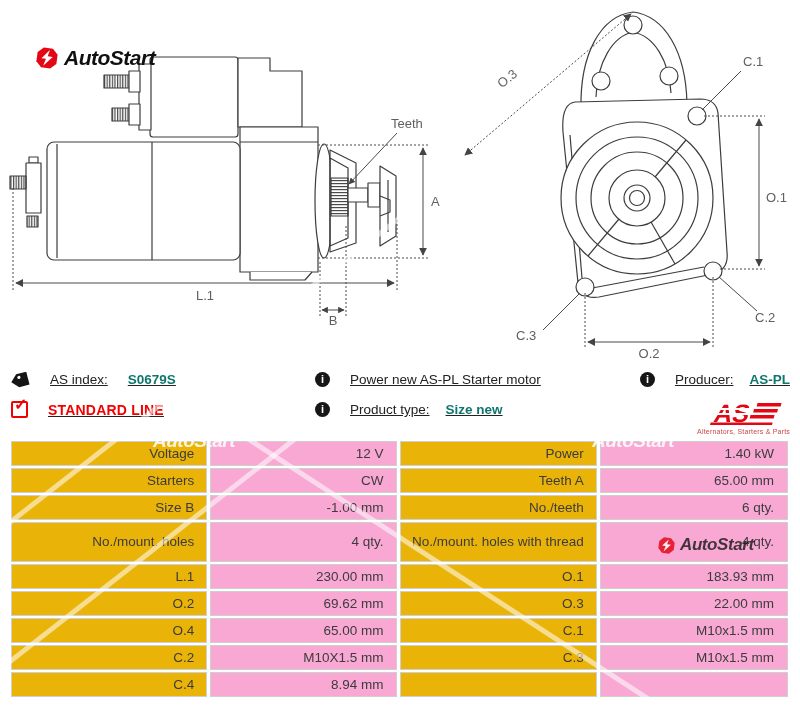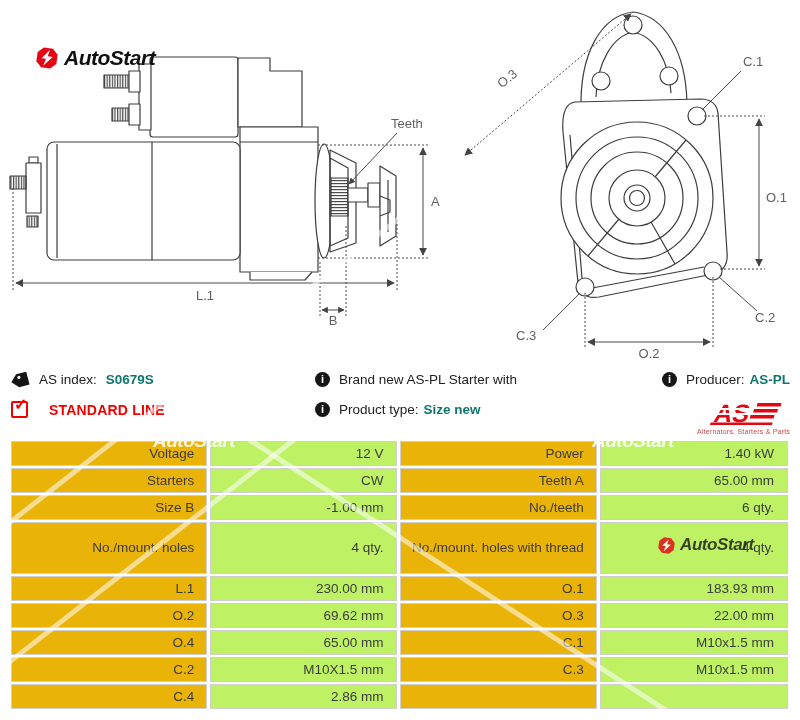--- a/index.html
+++ b/index.html
@@ -9,39 +9,39 @@
   
   .as-logo-main{position:absolute;left:36px;top:46px;display:flex;align-items:center;gap:6px;}
   .as-logo-main .logo-text{font-size:21px;font-weight:bold;font-style:italic;color:#101010;letter-spacing:-0.5px;}
 
   
   svg.drawings{position:absolute;left:0;top:0;}
   svg.drawings text{font-family:"Liberation Sans",sans-serif;font-size:13px;fill:#5f5f5f;}
 
   
   .meta-col{position:absolute;top:371px;display:flex;flex-direction:column;gap:13px;}
-  .meta-line{display:flex;align-items:center;gap:9px;font-size:13.5px;height:17px;}
+  .meta-line{display:flex;align-items:center;gap:20px;font-size:13.5px;height:17px;text-decoration:underline;}
   .mc1{left:11px;} .mc2{left:315px;} .mc3{right:10px;align-items:flex-end;}
   .bold{font-weight:bold;color:#0f766e;}
-  .std-line{color:#f20000;font-weight:bold;font-size:14px;letter-spacing:0.2px;margin-left:12px;}
+  .std-line{color:#f20000;font-weight:bold;font-size:14px;letter-spacing:0.2px;}
   .info-ico{flex:0 0 15px;width:15px;height:15px;border-radius:50%;background:#161616;color:#fff;
             font-size:11px;font-weight:bold;display:flex;align-items:center;justify-content:center;line-height:1;}
   .chk-ico{position:relative;width:13px;height:13px;border:2.2px solid #f20000;border-radius:2px;flex:0 0 auto;}
   .chk-ico span{position:absolute;left:1px;top:-8px;color:#f20000;font-size:16px;font-weight:bold;}
 
   
   .aspl-logo{display:flex;flex-direction:column;align-items:flex-end;}
   .aspl-tagline{font-size:7px;color:#c9484d;margin-top:1px;letter-spacing:0.2px;}
 
   
   table.spec{position:absolute;left:8px;top:439px;width:783px;border-collapse:separate;border-spacing:3px 2px;}
-  table.spec td{border:1px solid #cfcfcf;background:#bef264;font-size:13.5px;color:#3c3c3c;
+  table.spec td{border:1px solid #cfcfcf;background:#f9a8d4;font-size:13.5px;color:#3c3c3c;
                 text-align:right;vertical-align:middle;padding:2px 13px 2px 5px;height:25px;box-sizing:border-box;line-height:16px;}
   table.spec td.lbl{background:#eab308;padding-right:12px;}
-  table.spec tr.tall td{height:52px;}
+  table.spec tr.tall td{height:40px;}
 
   
   .wm-text{position:absolute;font-style:italic;font-weight:bold;font-size:19px;
            color:rgba(255,255,255,0.85);pointer-events:none;z-index:4;letter-spacing:-0.5px;}
   .streak{position:absolute;height:5px;background:rgba(255,255,255,0.55);pointer-events:none;z-index:4;}
   .s1{left:-90px;top:598px;width:640px;transform:rotate(-38deg);transform-origin:left center;}
   .s2{left:235px;top:428px;width:720px;transform:rotate(33deg);transform-origin:left center;}
   .s3{left:-50px;top:706px;width:460px;transform:rotate(-38deg);transform-origin:left center;}
   .wm-logo{position:absolute;left:658px;top:535px;display:flex;align-items:center;gap:5px;
            opacity:0.82;z-index:5;pointer-events:none;}
@@ -192,21 +192,21 @@
       <span class="chk-ico">
           <span>✓</span>
         </span>
       <span class="std-line">STANDARD LINE</span>
     </div>
   </div>
 
   <div class="meta-col mc2">
     <div class="meta-line">
       <span class="info-ico">i</span>
-      <span>Brand new AS-PL Starter with</span>
+      <span>Power new AS-PL Starter motor</span>
     </div>
     <div class="meta-line">
       <span class="info-ico">i</span>
       <span>Product type:</span>
       <span class="bold" style="margin-left:-4px">Size new</span>
     </div>
   </div>
 
   <div class="meta-col mc3">
     <div class="meta-line">
@@ -281,21 +281,21 @@
         <td>M10x1.5 mm</td>
       </tr>
       <tr>
         <td class="lbl">C.2</td>
         <td>M10X1.5 mm</td>
         <td class="lbl">C.3</td>
         <td>M10x1.5 mm</td>
       </tr>
       <tr>
         <td class="lbl">C.4</td>
-        <td>2.86 mm</td>
+        <td>8.94 mm</td>
         <td class="lbl"></td>
         <td></td>
       </tr>
     </tbody>
   </table>
 
   <div class="streak s1"></div>
   <div class="streak s2"></div>
   <div class="streak s3"></div>
   <div class="wm-text" style="left:153px;top:430px;">AutoStart</div>

